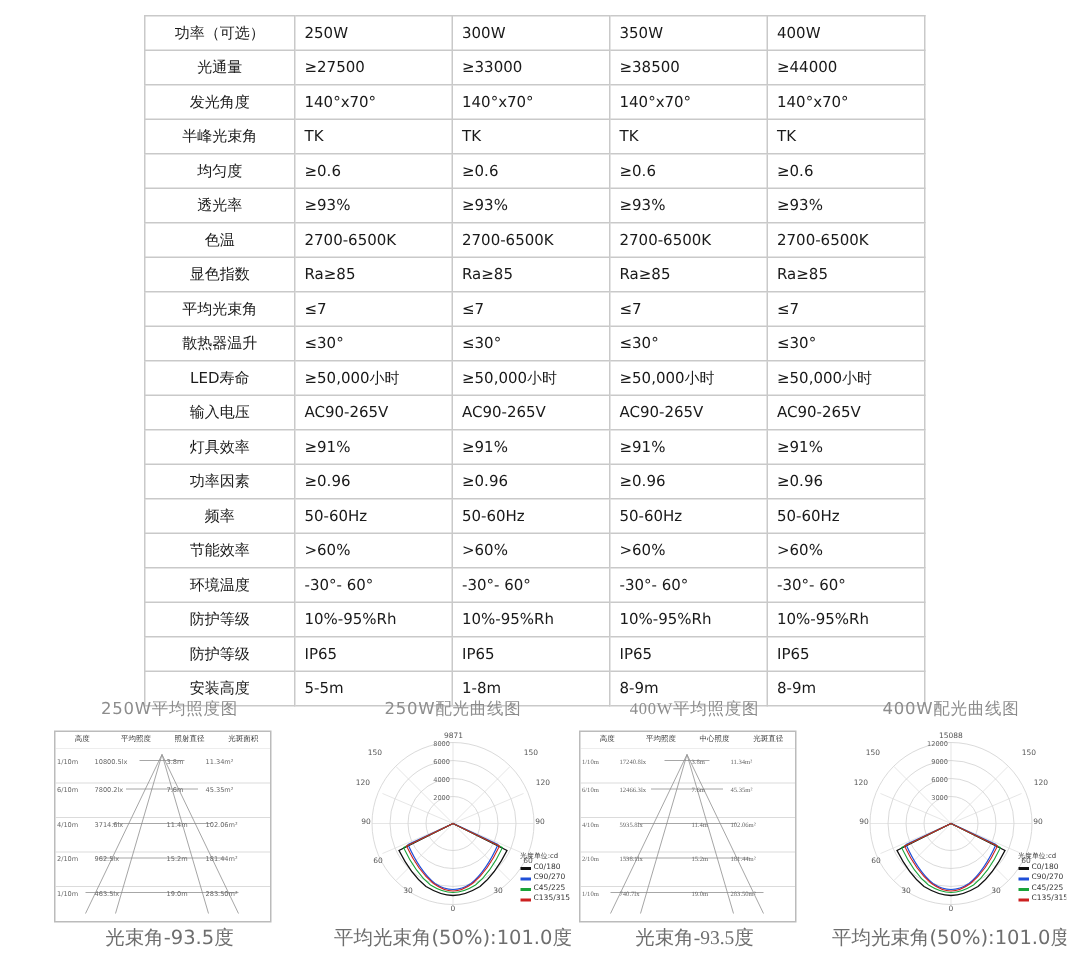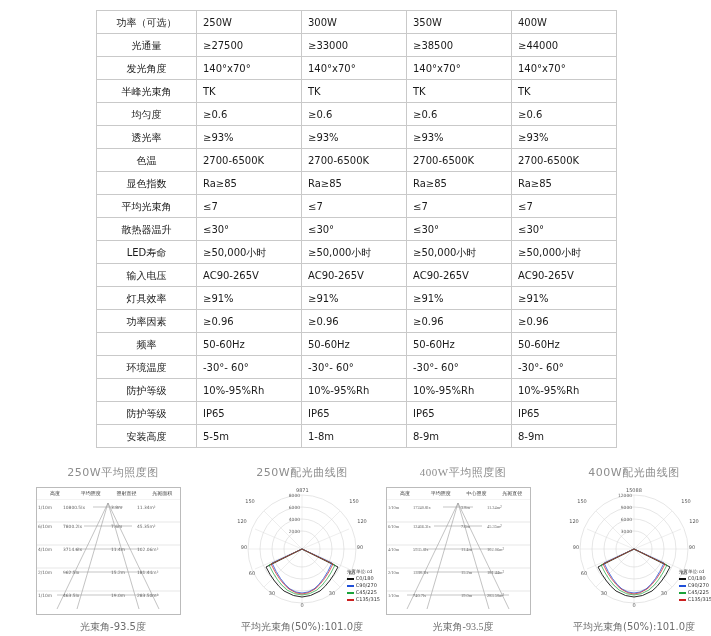--- a/index.html
+++ b/index.html
@@ -60,21 +60,21 @@
     text-align: center;
     font-size: 11px;
     color: #8d8d8d;
     letter-spacing: 0.5px;
   }
   .chart-caption {
     position: absolute;
     bottom: 2px;
     width: 100%;
     text-align: center;
-    font-size: 10px;
+    font-size: 13px;
     color: #6e6e6e;
   }
 
   
   .illum-box {
     position: absolute;
     left: 8px; top: 32px;
     width: 145px; height: 128px;
     border: 1px solid #bbb;
     background: #fff;
@@ -212,20 +212,27 @@
             <td class="val">≥0.96</td>
             <td class="val">≥0.96</td>
             <td class="val">≥0.96</td>
           </tr>
           <tr>
             <td class="label">频率</td>
             <td class="val">50-60Hz</td>
             <td class="val">50-60Hz</td>
             <td class="val">50-60Hz</td>
             <td class="val">50-60Hz</td>
+          </tr>
+          <tr>
+            <td class="label">节能效率</td>
+            <td class="val">&gt;60%</td>
+            <td class="val">&gt;60%</td>
+            <td class="val">&gt;60%</td>
+            <td class="val">&gt;60%</td>
           </tr>
           <tr>
             <td class="label">环境温度</td>
             <td class="val">-30°- 60°</td>
             <td class="val">-30°- 60°</td>
             <td class="val">-30°- 60°</td>
             <td class="val">-30°- 60°</td>
           </tr>
           <tr>
             <td class="label">防护等级</td>

